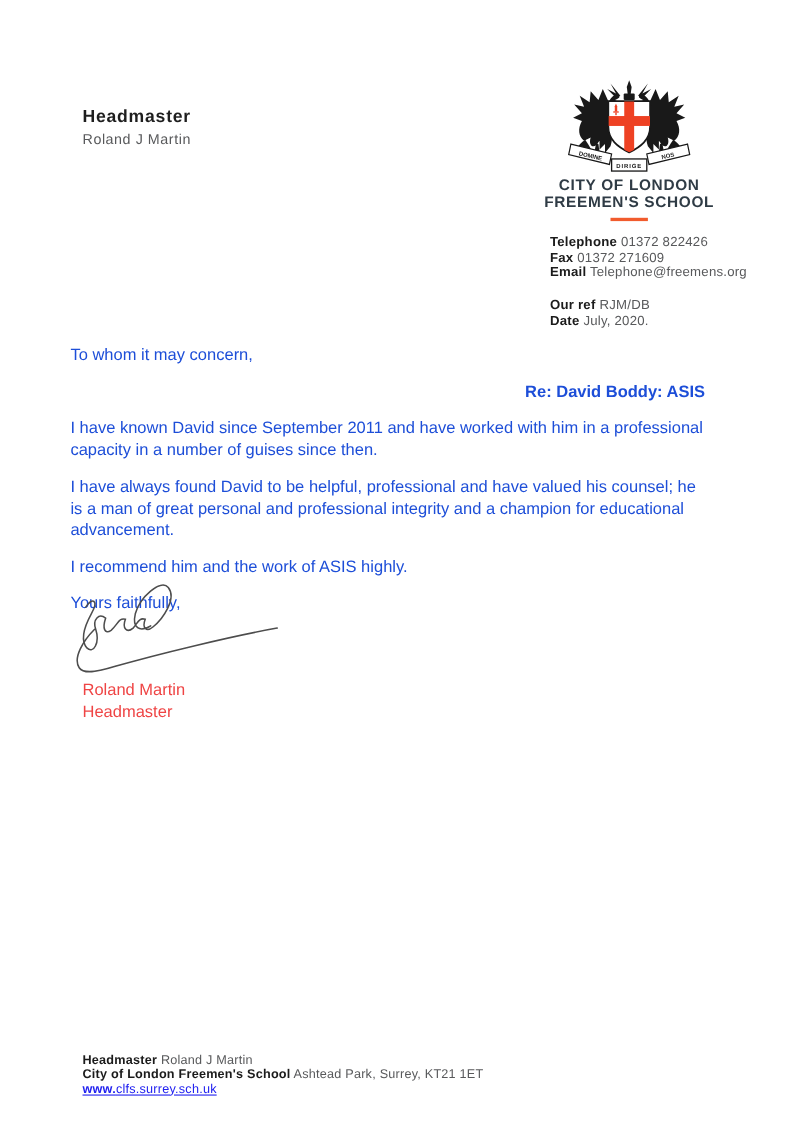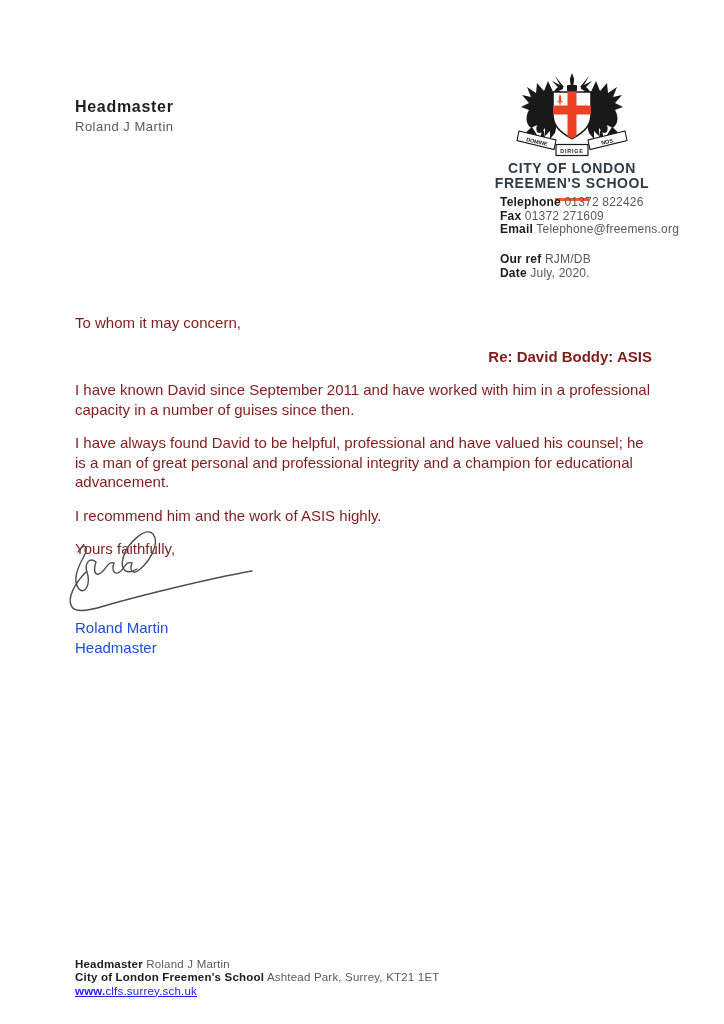--- a/index.html
+++ b/index.html
@@ -13,36 +13,36 @@
 
   
   .logo-block{position:absolute;left:494px;top:72px;width:156px;text-align:center;}
   .crest{display:block;margin:0 auto;}
   .school-name{margin-top:3px;color:#2f3b45;font-weight:bold;letter-spacing:.6px;
                font-size:14px;line-height:15px;}
   .school-name .of{font-size:14px;}
   .orange-rule{width:34px;height:3px;margin:7px auto 0;}
 
   
-  .contact-block{position:absolute;left:500px;top:196px;font-size:12px;
+  .contact-block{position:absolute;left:500px;top:214px;font-size:12px;
                  line-height:13.7px;letter-spacing:.2px;color:#58595b;}
   .lbl{font-weight:bold;color:#1b1b1b;}
   .gap-16{margin-top:16px;}
   .gap-15{}
 
   
-  .body-block{position:absolute;left:75px;top:313px;width:577px;
-              font-size:15px;line-height:19.5px;color:#7f1d1d;}
+  .body-block{position:absolute;left:64px;top:313px;width:577px;
+              font-size:15px;line-height:19.5px;color:#1d4ed8;}
   .body-block p{margin:0 0 14px;}
   .subject{text-align:right;font-weight:bold;}
 
   
   .signature-svg{position:absolute;left:62px;top:522px;}
   .signer{position:absolute;left:75px;top:618px;font-size:15px;
-          line-height:19.5px;color:#1d4ed8;}
+          line-height:19.5px;color:#ef4444;}
 
   
   .footer-block{position:absolute;left:75px;top:958px;font-size:11.5px;
                 line-height:13.3px;letter-spacing:.2px;color:#58595b;}
   .footer-link{color:#2121f0;text-decoration:underline;cursor:pointer;}
   .footer-link .prefix{font-weight:bold;}
 
   
   .motto-text{font-family:"Liberation Sans",sans-serif;font-size:5.4px;
               font-weight:bold;fill:#191919;}

